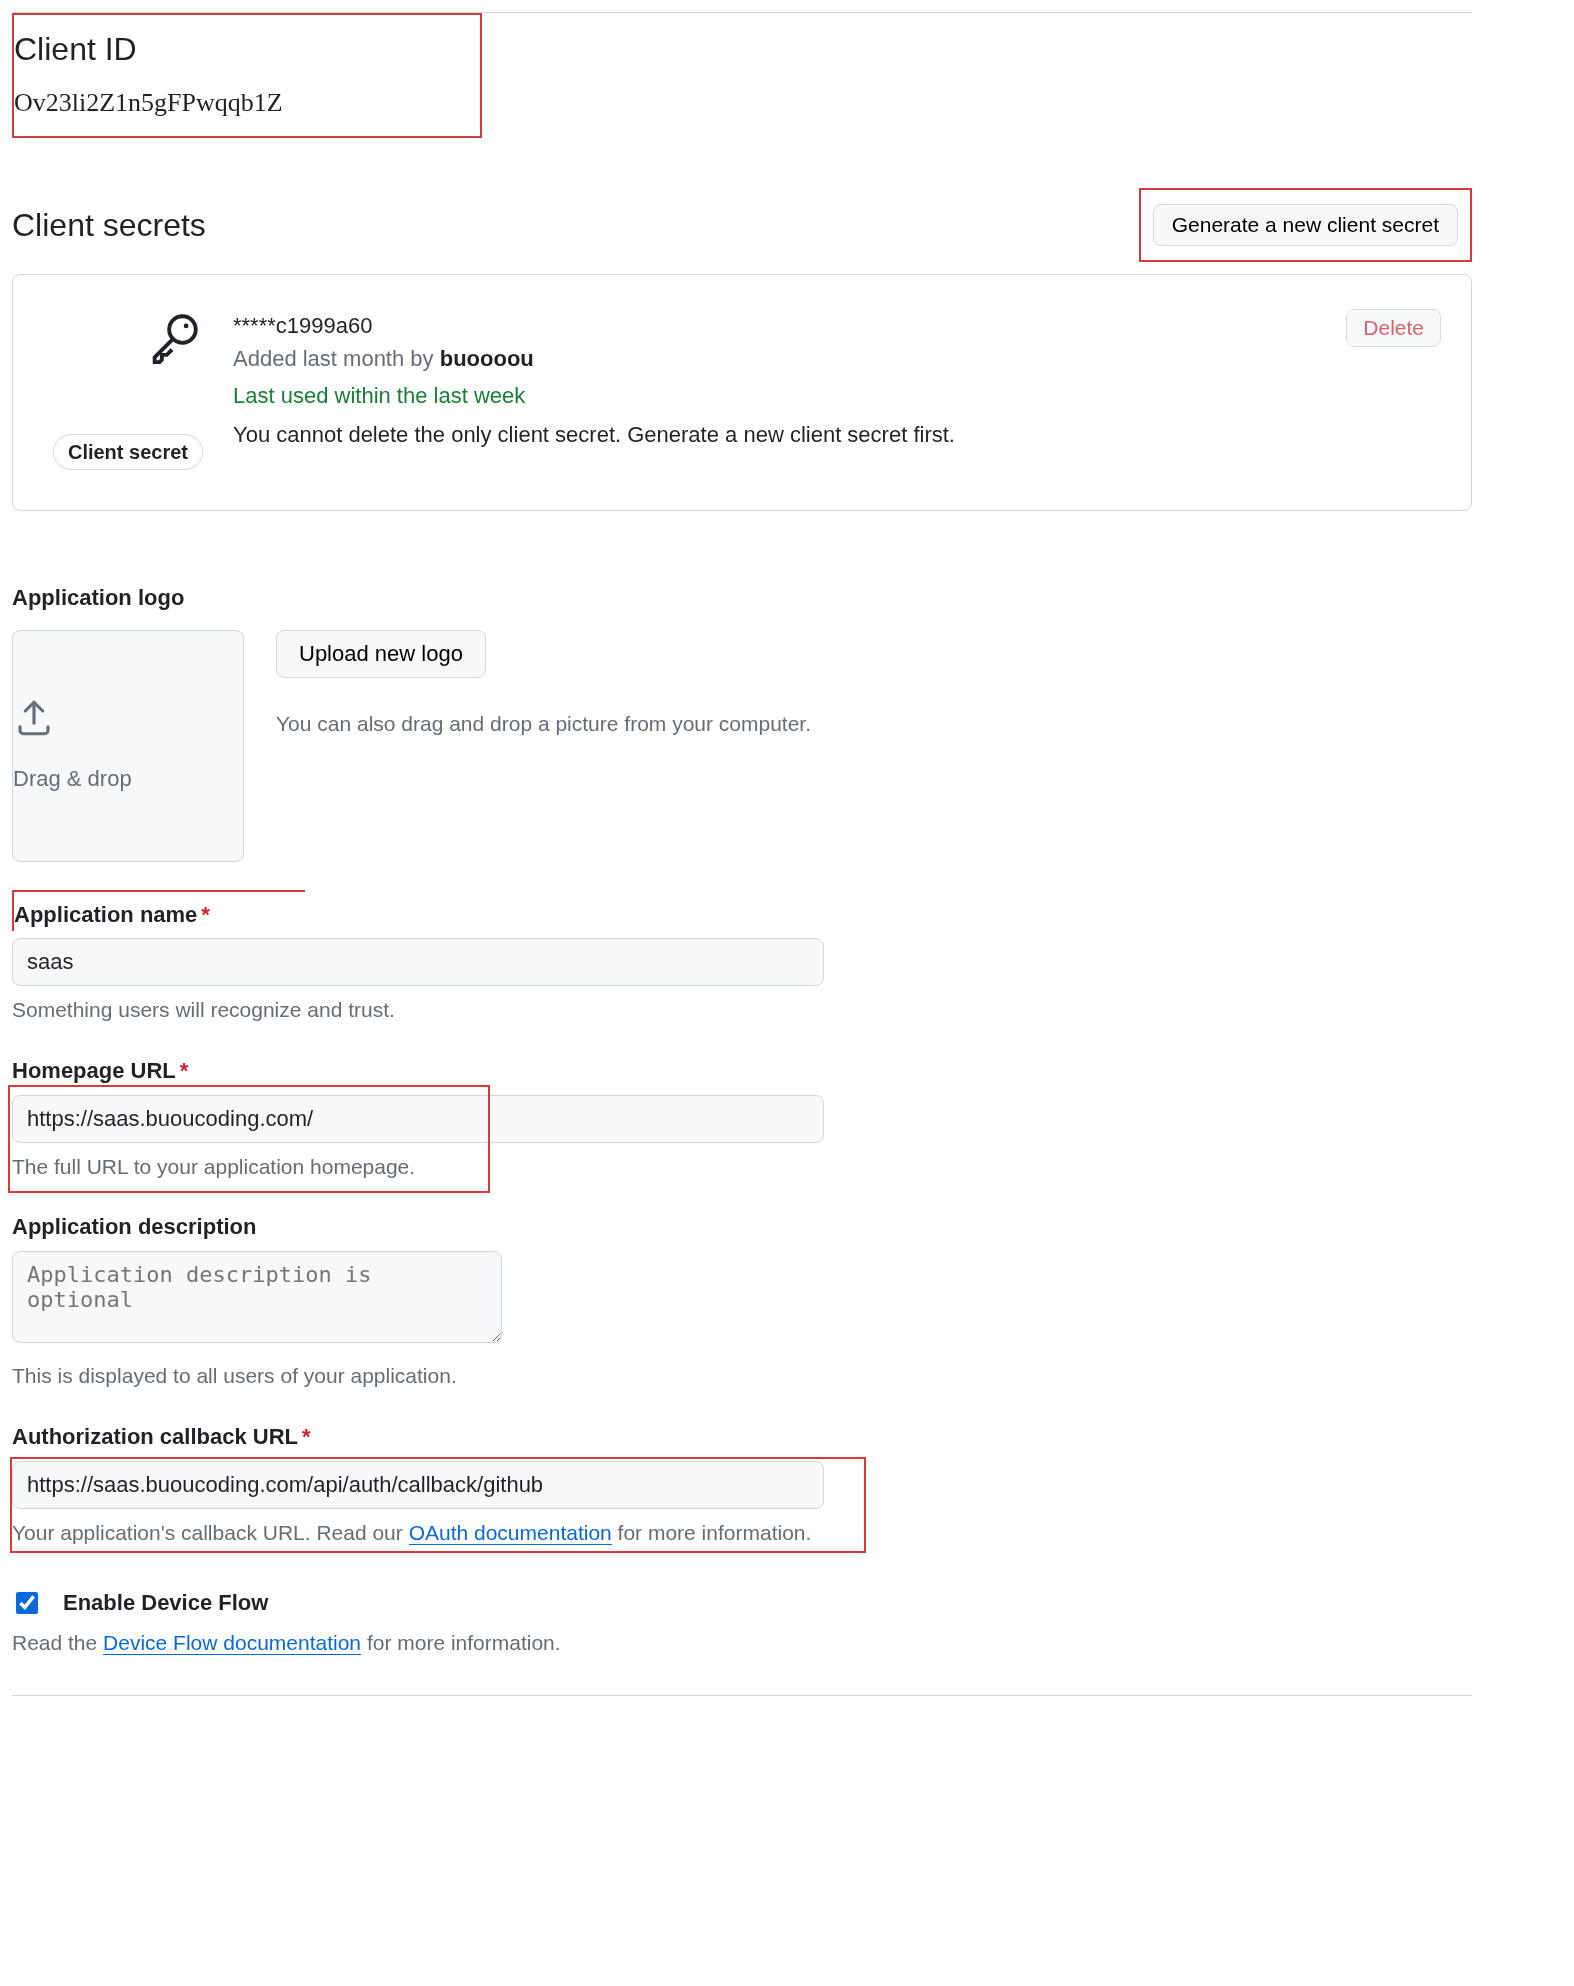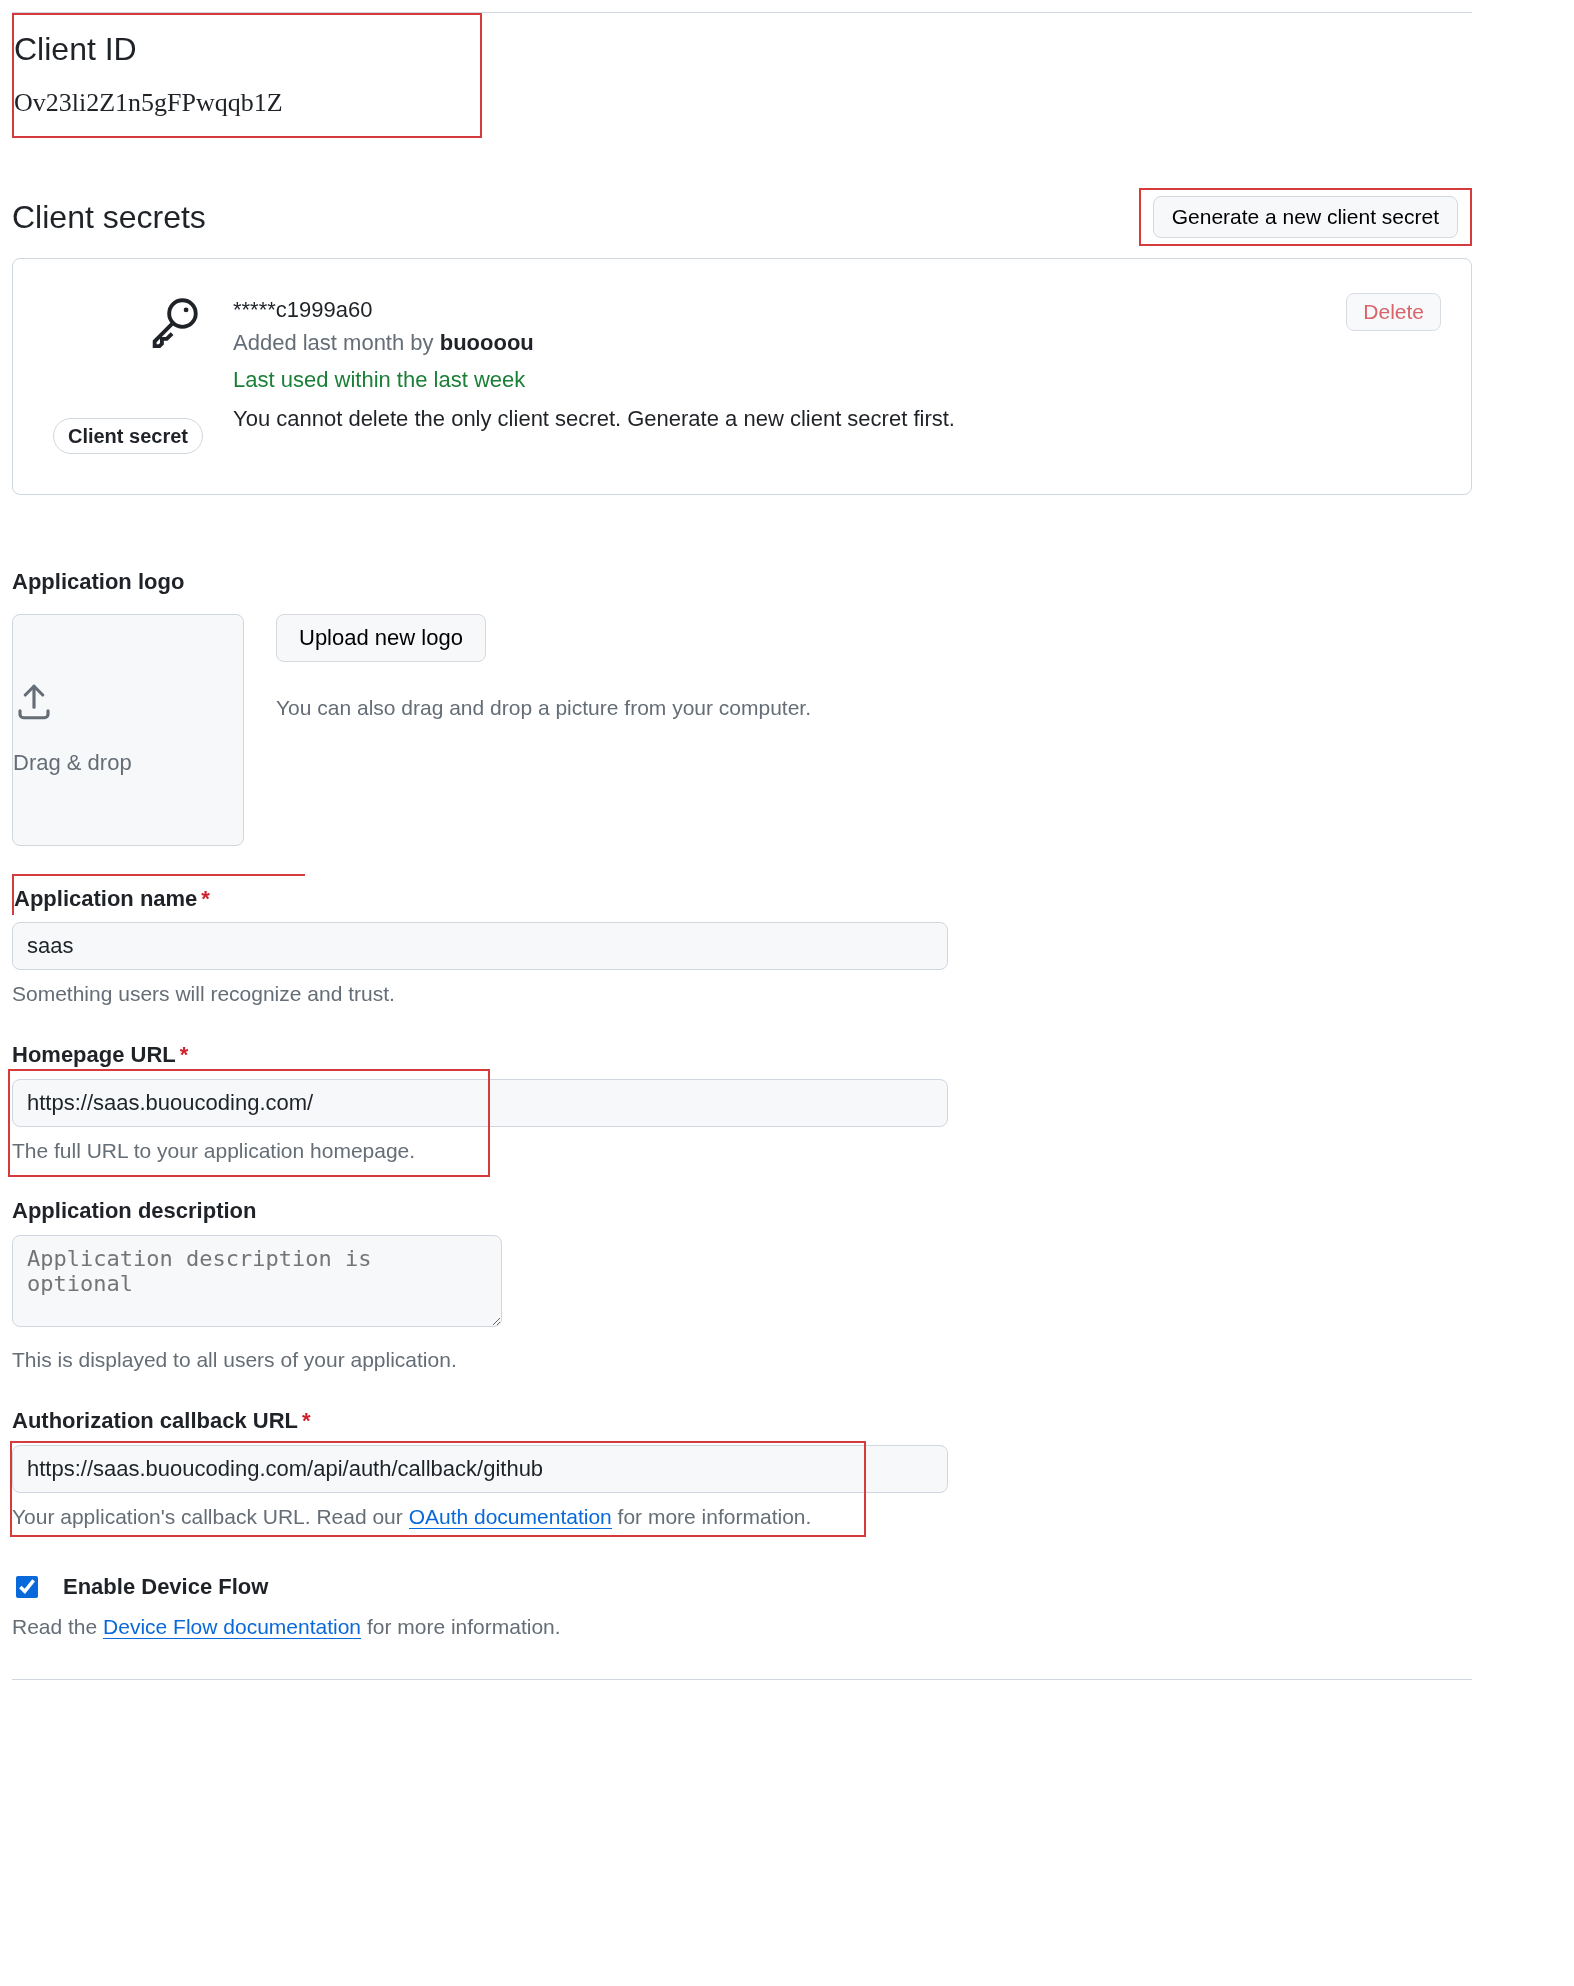--- a/index.html
+++ b/index.html
@@ -49,21 +49,21 @@
     margin-top: 50px;
     gap: 20px;
   }
   .secrets-hdr h2 {
     font-size: 32px;
     font-weight: 400;
     margin: 0;
   }
   .spacer { flex: 1; }
   .gen-secret-wrap {
-    padding: 6px 12px;
+    padding: 14px 12px;
   }
   .btn {
     display: inline-block;
     background: var(--bg-subtle);
     border: 1px solid #d5d9dd;
     border-radius: 8px;
     padding: 8px 18px;
     font-size: 21px;
     cursor: pointer;
   }
@@ -126,21 +126,21 @@
   .dropzone svg { margin-bottom: 14px; }
   .logo-right .btn { font-size: 22px; padding: 10px 22px; }
   .hint { color: var(--muted); font-size: 21px; }
   .logo-right .hint { margin-top: 30px; }
 
   
   .field { margin-top: 28px; }
   .field-label { display: block; margin-bottom: 8px; }
   .req { color: var(--red); margin-left: 4px; }
   input.text, textarea.text {
-    width: 936px;
+    width: 812px;
     font-size: 22px;
     padding: 10px 14px;
     border: 1px solid var(--border);
     border-radius: 8px;
     background: var(--bg-subtle);
     color: var(--text);
   }
   textarea.text { height: 92px; resize: both; width: 490px; }
   .field .hint { margin-top: 8px; }
 

